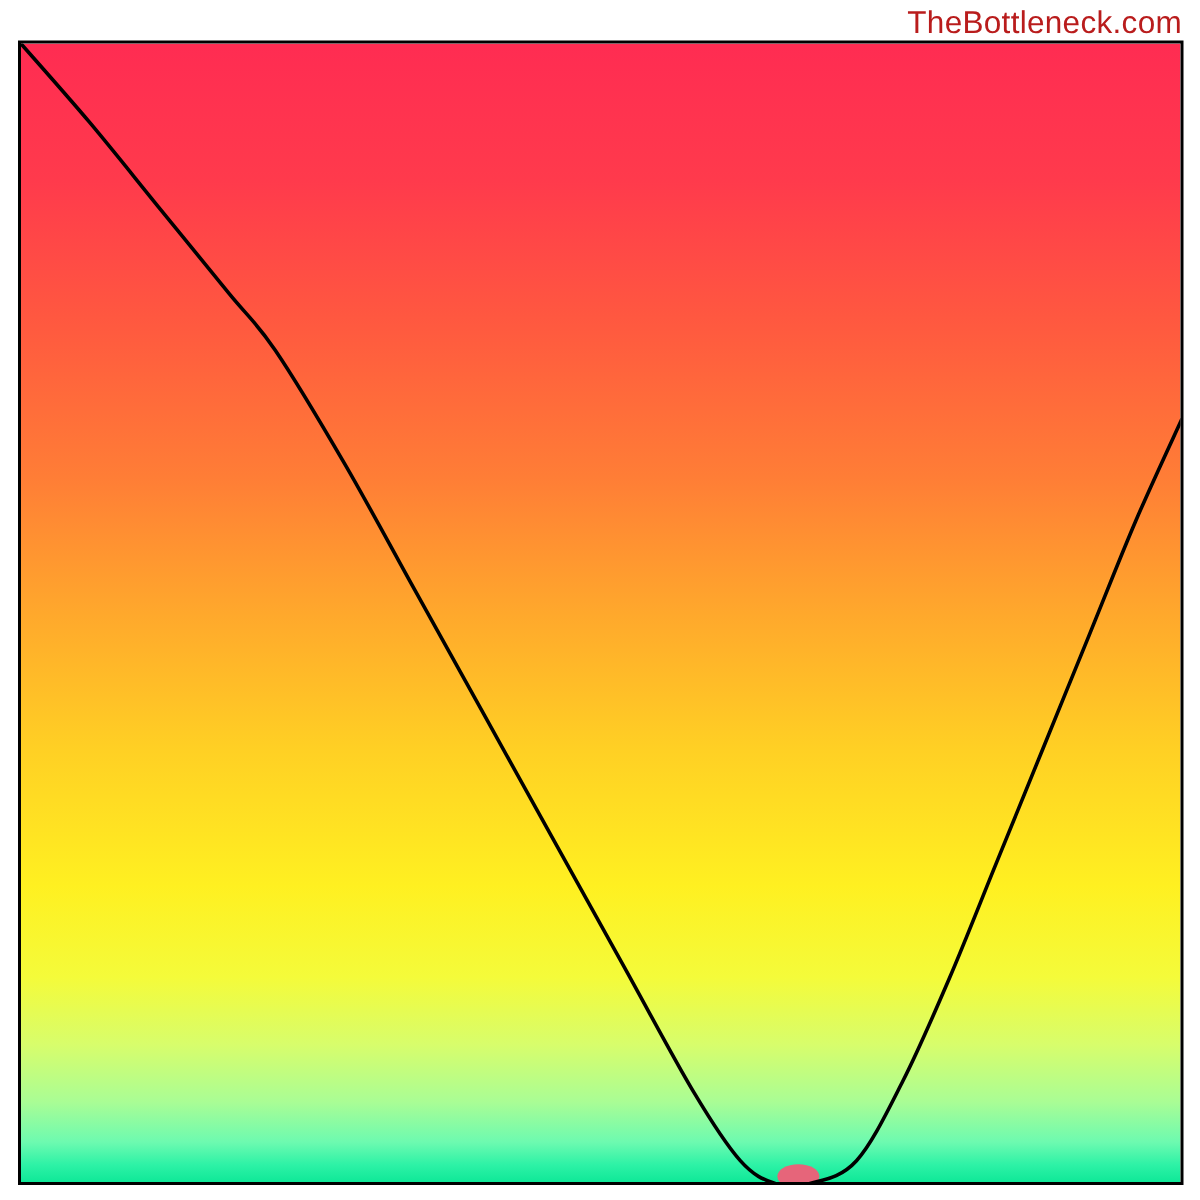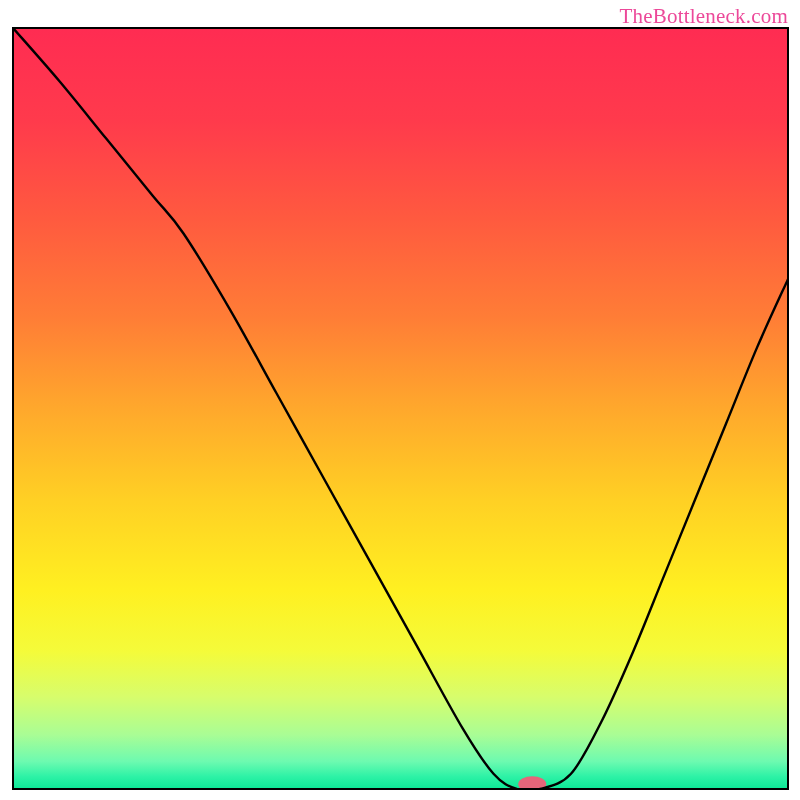--- a/index.html
+++ b/index.html
@@ -13,26 +13,25 @@
   }
   .chart-container {
     position: relative;
     width: 800px;
     height: 800px;
   }
   .watermark {
     position: absolute;
     top: 4px;
     right: 12px;
-    color: #ec4899;
+    color: #b91c1c;
     font-size: 21px;
     font-weight: 500;
     letter-spacing: 0.2px;
     z-index: 20;
-    font-family: Liberation Serif, serif;
   }
   svg {
     position: absolute;
     left: 0;
     top: 0;
   }
 </style>
 </head>
 <body>
 

